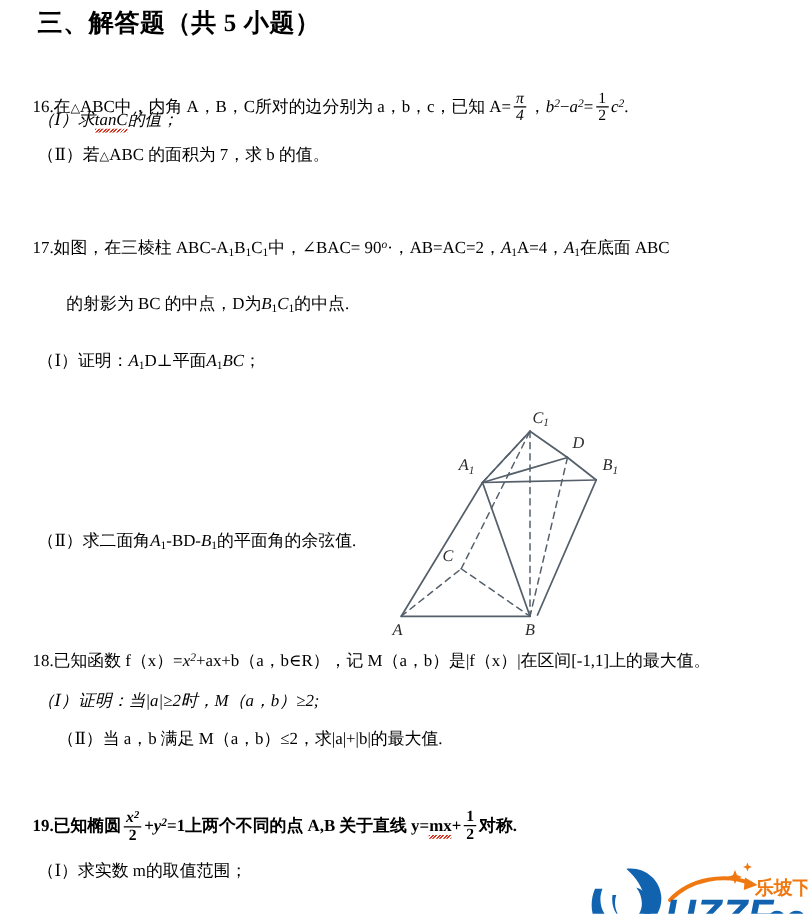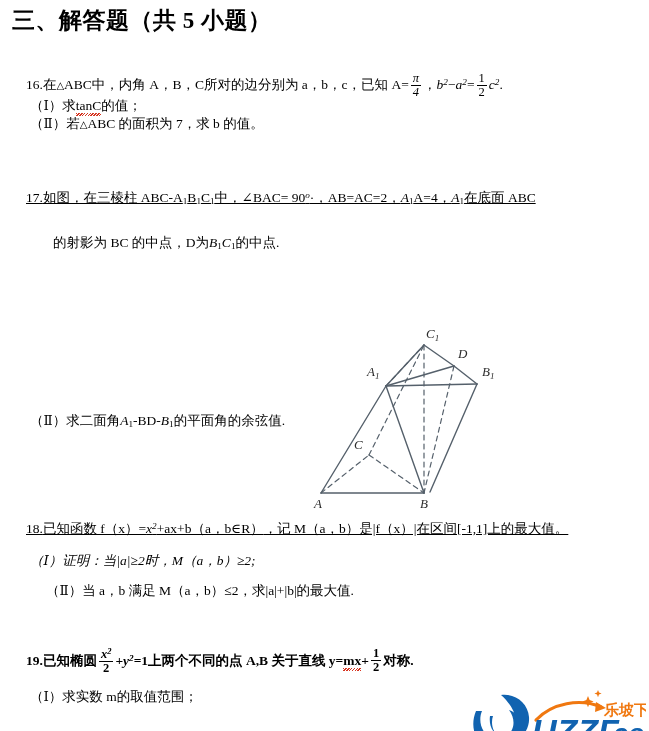--- a/index.html
+++ b/index.html
@@ -18,23 +18,23 @@
 
   .page {
     position: relative;
     width: 649px;
     height: 731px;
   }
 
   
   .section-title {
     position: absolute;
-    left: 12px;
+    left: 30px;
     top: 5px;
-    font-size: 23px;
+    font-size: 20px;
     font-weight: bold;
     letter-spacing: 0.5px;
     white-space: nowrap;
   }
 
   
   .line {
     position: absolute;
     font-size: 13.5px;
     white-space: nowrap;
@@ -123,38 +123,41 @@
 <body>
 
 <div class="page">
 
   <div class="section-title">三、解答题（共 5 小题）</div>
 
   <div class="line" style="left:26px; top:40px;margin-top:33px;">
     <span>16.</span><span>在</span><span style="font-size:10px;">△</span><span>ABC中，内角 A，B，C所对的边分别为 a，b，c，已知 A=</span><span class="frac"><span class="num mi">π</span><span class="den mi">4</span></span><span>，</span><span class="mi">b</span><sup class="mi">2</sup><span>−</span><span class="mi">a</span><sup class="mi">2</sup><span>=</span><span class="frac"><span class="num">1</span><span class="den">2</span></span><span class="mi">c</span><sup class="mi">2</sup><span>.</span>
   </div>
 
-  <div class="line indent" style="top:99px;">
+  <div class="line indent" style="top:89px;font-style:italic;">
     <span>（Ⅰ）求</span><span class="squiggle">tanC</span><span>的值；</span>
   </div>
 
   <div class="line indent" style="top:117px;text-align:center;">
     <span>（Ⅱ）若</span><span style="font-size:10px;">△</span><span>ABC 的面积为 7，求 b 的值。</span>
   </div>
 
-  <div class="line" style="left:26px; top:190px;text-decoration:underline;">
+  <div class="line" style="left:26px; top:190px;">
     <span>17.</span><span>如图，在三棱柱 ABC‑A</span><sub>1</sub><span>B</span><sub>1</sub><span>C</span><sub>1</sub><span>中，∠BAC= 90</span><sup class="mi">o</sup><span>·，AB=AC=2，</span><span class="mi">A</span><sub>1</sub><span>A=4，</span><span class="mi">A</span><sub>1</sub><span>在底面 ABC</span>
   </div>
 
   <div class="line" style="left:26px; top:236px;padding-left:27px;">
     <span>的射影为 BC 的中点，D为</span><span class="mi">B</span><sub>1</sub><span class="mi">C</span><sub>1</sub><span>的中点.</span>
   </div>
 
-
-  <div class="line indent" style="top:414px;">
+  <div class="line indent" style="top:282px;">
+    <span>（Ⅰ）证明：</span><span class="mi">A</span><sub>1</sub><span>D⊥平面</span><span class="mi">A</span><sub>1</sub><span class="mi">B</span><span class="mi">C</span><span>；</span>
+  </div>
+
+  <div class="line indent" style="top:426px;">
     <span>（Ⅱ）求二面角</span><span class="mi">A</span><sub>1</sub><span>-BD-</span><span class="mi">B</span><sub>1</sub><span>的平面角的余弦值.</span>
   </div>
 
   <div class="figure">
     <svg width="215" height="195" viewBox="0 0 215 195">
       <g fill="none" stroke="#55606b" stroke-width="1.4" stroke-linecap="round">
 
         <path d="M 9 177 L 112 177"></path>
         <path d="M 9 177 L 74 70"></path>
         <path d="M 112 177 L 74 70"></path>
@@ -178,21 +181,21 @@
         <text x="108" y="192">B</text>
         <text x="42" y="133">C</text>
         <text x="55" y="60"><tspan>A</tspan><tspan font-size="9" dy="3">1</tspan></text>
         <text x="170" y="60"><tspan>B</tspan><tspan font-size="9" dy="3">1</tspan></text>
         <text x="114" y="22"><tspan>C</tspan><tspan font-size="9" dy="3">1</tspan></text>
         <text x="146" y="42">D</text>
       </g>
     </svg>
   </div>
 
-  <div class="line" style="left:26px; top:521px;text-decoration:underline;">
+  <div class="line" style="left:26px; top:521px;">
     <span>18.</span><span>已知函数 f（x）=</span><span class="mi">x</span><sup class="mi">2</sup><span>+ax+b（a，b∈R）</span><span>，记 M（a，b）是|f（x）|在区间[-1,1]上的最大值。</span>
   </div>
 
   <div class="line indent" style="top:554px;font-style:italic;">（Ⅰ）证明：当|a|≥2时，M（a，b）≥2;</div>
 
   <div class="line indent" style="top:584px;margin-left:16px;">（Ⅱ）当 a，b 满足 M（a，b）≤2，求|a|+|b|的最大值.</div>
 
   <div class="line" style="left:26px; top:648px;font-weight:bold;">
     <span>19.</span><span>已知椭圆</span><span class="frac"><span class="num"><span class="mi">x</span><sup class="mi">2</sup></span><span class="den">2</span></span><span>+</span><span class="mi">y</span><sup class="mi">2</sup><span>=1上两个不同的点 A,B 关于直线 y=</span><span class="squiggle">mx</span><span>+</span><span class="frac"><span class="num">1</span><span class="den">2</span></span><span>对称.</span>
   </div>

